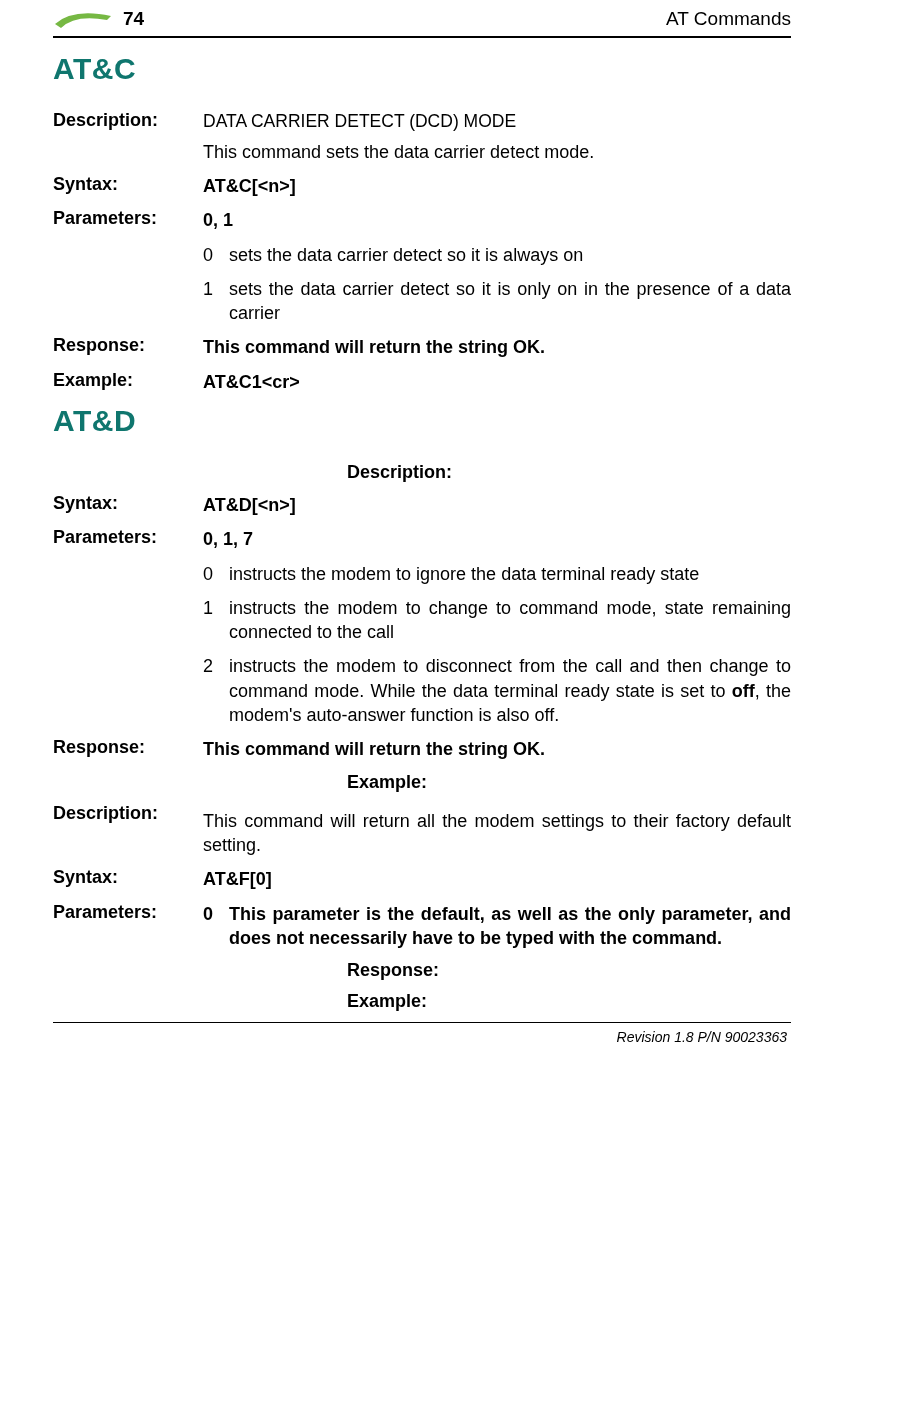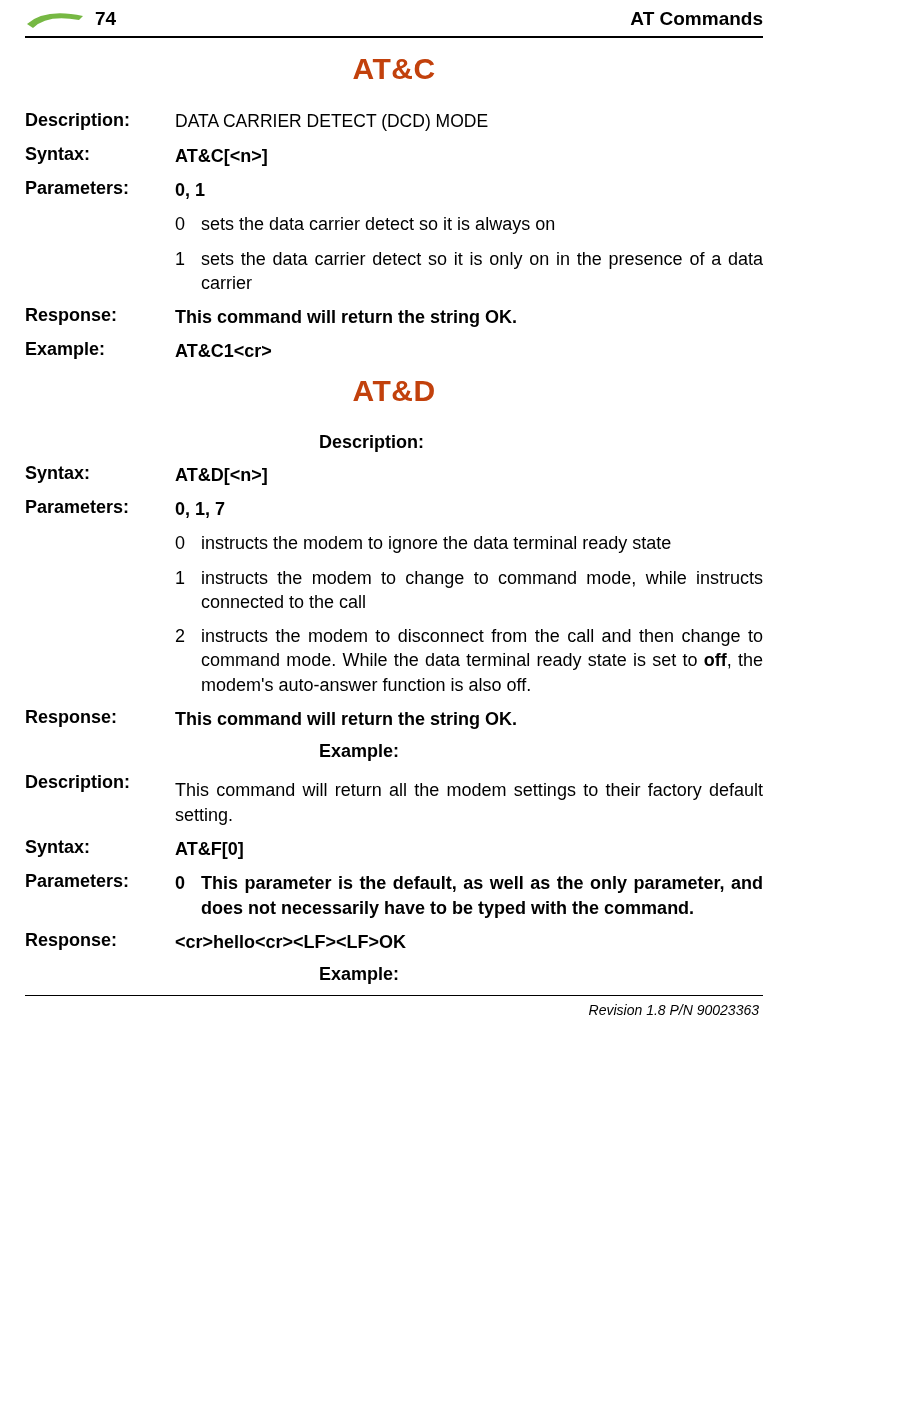--- a/index.html
+++ b/index.html
@@ -7,60 +7,60 @@
     padding: 0;
     width: 917px;
     font-family: Arial, Helvetica, sans-serif;
     color: #000;
     background: #fff;
   }
   .page {
     box-sizing: border-box;
     width: 788px;
     padding: 0 25px 15px 25px;
+    margin-left: 28px;
   }
   .header {
     display: flex;
     align-items: flex-start;
     padding: 8px 0 4px 0;
   }
   .logo {
     width: 60px;
     height: 20px;
     margin-top: 2px;
   }
   .page-number {
     font-size: 19px;
     font-weight: bold;
     margin-left: 10px;
     margin-top: 0;
   }
   .header-title {
     margin-left: auto;
     font-size: 19px;
-    font-weight: bold;
+    font-weight: normal;
     margin-top: 0;
   }
   .rule {
     border: none;
     border-top: 2px solid #000;
     margin: 2px 0 14px 0;
   }
   .rule-bottom {
     border: none;
     border-top: 1.5px solid #000;
     margin: 10px 0 6px 0;
   }
   .cmd-title {
-    color: #c2410c;
+    color: #0f766e;
     font-size: 30px;
     font-weight: bold;
     margin: 10px 0 24px 0;
     letter-spacing: 0.5px;
-    text-align: center;
   }
   .row {
     display: flex;
     margin-bottom: 10px;
     justify-content: center;
   }
   .label {
     width: 142px;
     flex: 0 0 142px;
     font-size: 18px;
@@ -127,20 +127,21 @@
   </div>
   <hr class="rule">
 
   <div class="section">
     <div class="cmd-title">AT&amp;C</div>
 
     <div class="row">
       <div class="label">Description:</div>
       <div class="content">
         <div class="caps">DATA CARRIER DETECT (DCD) MODE</div>
+        <div class="sub-desc">This command sets the data carrier detect mode.</div>
       </div>
     </div>
 
     <div class="row">
       <div class="label">Syntax:</div>
       <div class="content bold">AT&amp;C[&lt;n&gt;]</div>
     </div>
 
     <div class="row">
       <div class="label">Parameters:</div>
@@ -183,21 +184,21 @@
     <div class="row">
       <div class="label">Parameters:</div>
       <div class="content">
         <div style="font-weight:bold;">0, 1, 7</div>
         <div class="param-list">
           <div class="param-key">0</div>
           <div class="param-text">instructs the modem to ignore the data terminal ready state</div>
         </div>
         <div class="param-list">
           <div class="param-key">1</div>
-          <div class="param-text">instructs the modem to change to command mode, while instructs connected to the call</div>
+          <div class="param-text">instructs the modem to change to command mode, state remaining connected to the call</div>
         </div>
         <div class="param-list">
           <div class="param-key">2</div>
           <div class="param-text">
             <span>instructs the modem to disconnect from the call and then change to command mode. While the data terminal ready state is set to </span><b>off</b><span>, the modem's auto-answer function is also off.</span>
           </div>
         </div>
       </div>
     </div>
 
@@ -230,21 +231,20 @@
       <div class="content">
         <div class="param-list param-list-bold" style="margin-top:0;">
           <div class="param-key">0</div>
           <div class="param-text">This parameter is the default, as well as the only parameter, and does not necessarily have to be typed with the command.</div>
         </div>
       </div>
     </div>
 
     <div class="row">
       <div class="label">Response:</div>
-      <div class="content bold">&lt;cr&gt;hello&lt;cr&gt;&lt;LF&gt;&lt;LF&gt;OK</div>
     </div>
 
     <div class="row">
       <div class="label">Example:</div>
     </div>
   </div>
 
   <hr class="rule-bottom">
   <div class="footer">Revision 1.8  P/N 90023363</div>
 </div>

